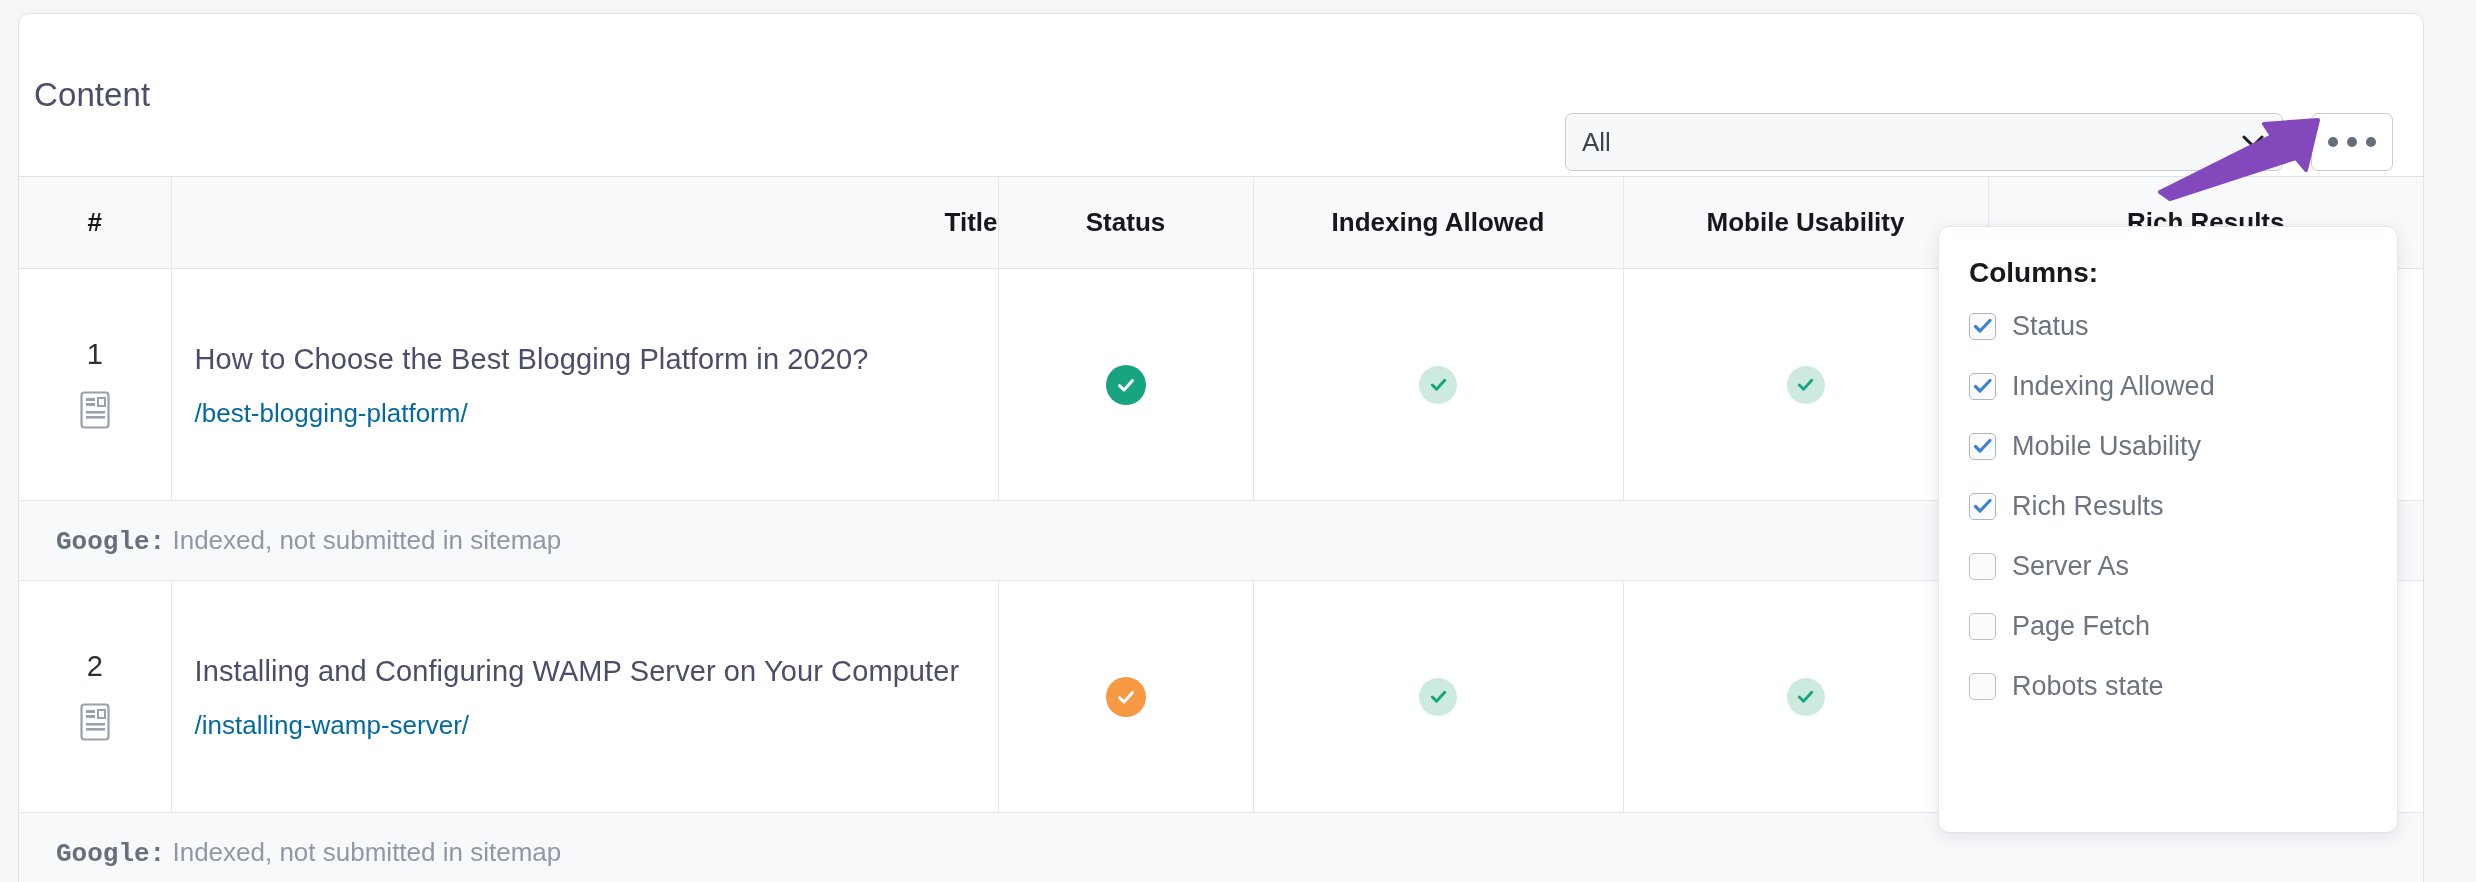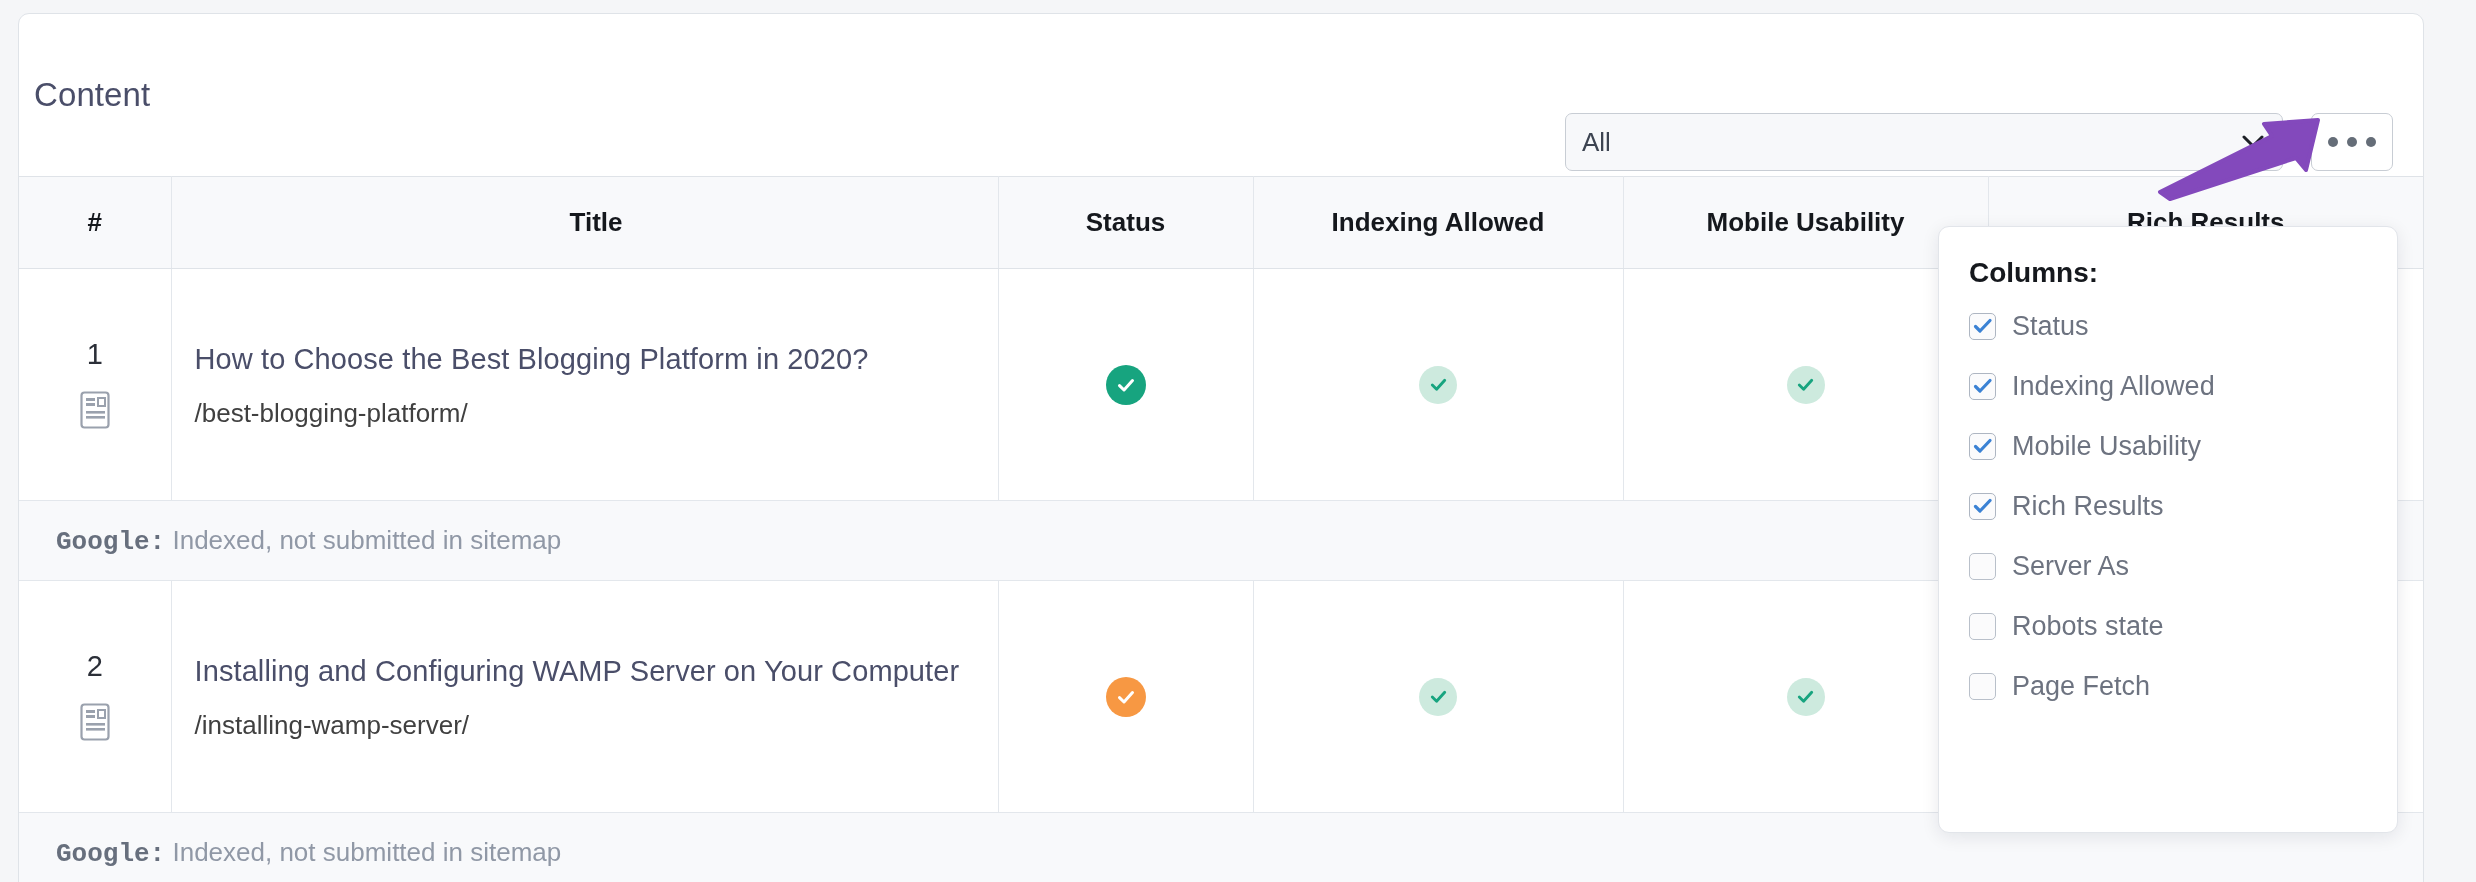--- a/index.html
+++ b/index.html
@@ -114,21 +114,21 @@
     border-right: 1px solid #e3e7ec;
     height: 92px;
     font-size: 26px;
     font-weight: 700;
     color: #15181d;
     text-align: center;
     padding: 0;
     box-sizing: border-box;
   }
   .content-table th.th-title {
-    text-align: center;
+    text-align: right;
     padding-left: 23px;
   }
   .content-table th:last-child { border-right: none; }
 
   .col-num   { width: 152px; }
   .col-title { width: 827px; }
   .col-status{ width: 255px; }
   .col-index { width: 370px; }
   .col-mob   { width: 365px; }
   .col-rich  { width: 435px; }
@@ -163,21 +163,21 @@
   .post-title {
     font-size: 29px;
     font-weight: 400;
     color: #4a4e69;
     line-height: 1.33;
     letter-spacing: 0.1px;
   }
   .post-url {
     margin-top: 20px;
     font-size: 26px;
-    color: #404040;
+    color: #0369a1;
     line-height: 1.2;
   }
 
   .icon-cell { text-align: center; }
   .badge {
     display: inline-flex;
     align-items: center;
     justify-content: center;
     border-radius: 50%;
   }
@@ -439,26 +439,26 @@
     <span class="lbl">Rich Results</span>
   </div>
 
   <div class="col-option">
     <span class="cbox"></span>
     <span class="lbl">Server As</span>
   </div>
 
   <div class="col-option">
     <span class="cbox"></span>
+    <span class="lbl">Page Fetch</span>
+  </div>
+
+  <div class="col-option">
+    <span class="cbox"></span>
     <span class="lbl">Robots state</span>
-  </div>
-
-  <div class="col-option">
-    <span class="cbox"></span>
-    <span class="lbl">Page Fetch</span>
   </div>
 </div>
 
 <div class="arrow-annotation">
   <svg width="200" height="110" viewBox="0 0 200 110">
     <path d="M20 92 L132 36 L124 24 L178 20 L166 70 L156 58 L30 99 Z" fill="#8349bc" stroke="#8349bc" stroke-width="4" stroke-linejoin="round"></path>
   </svg>
 </div>
 
 </body></html>

